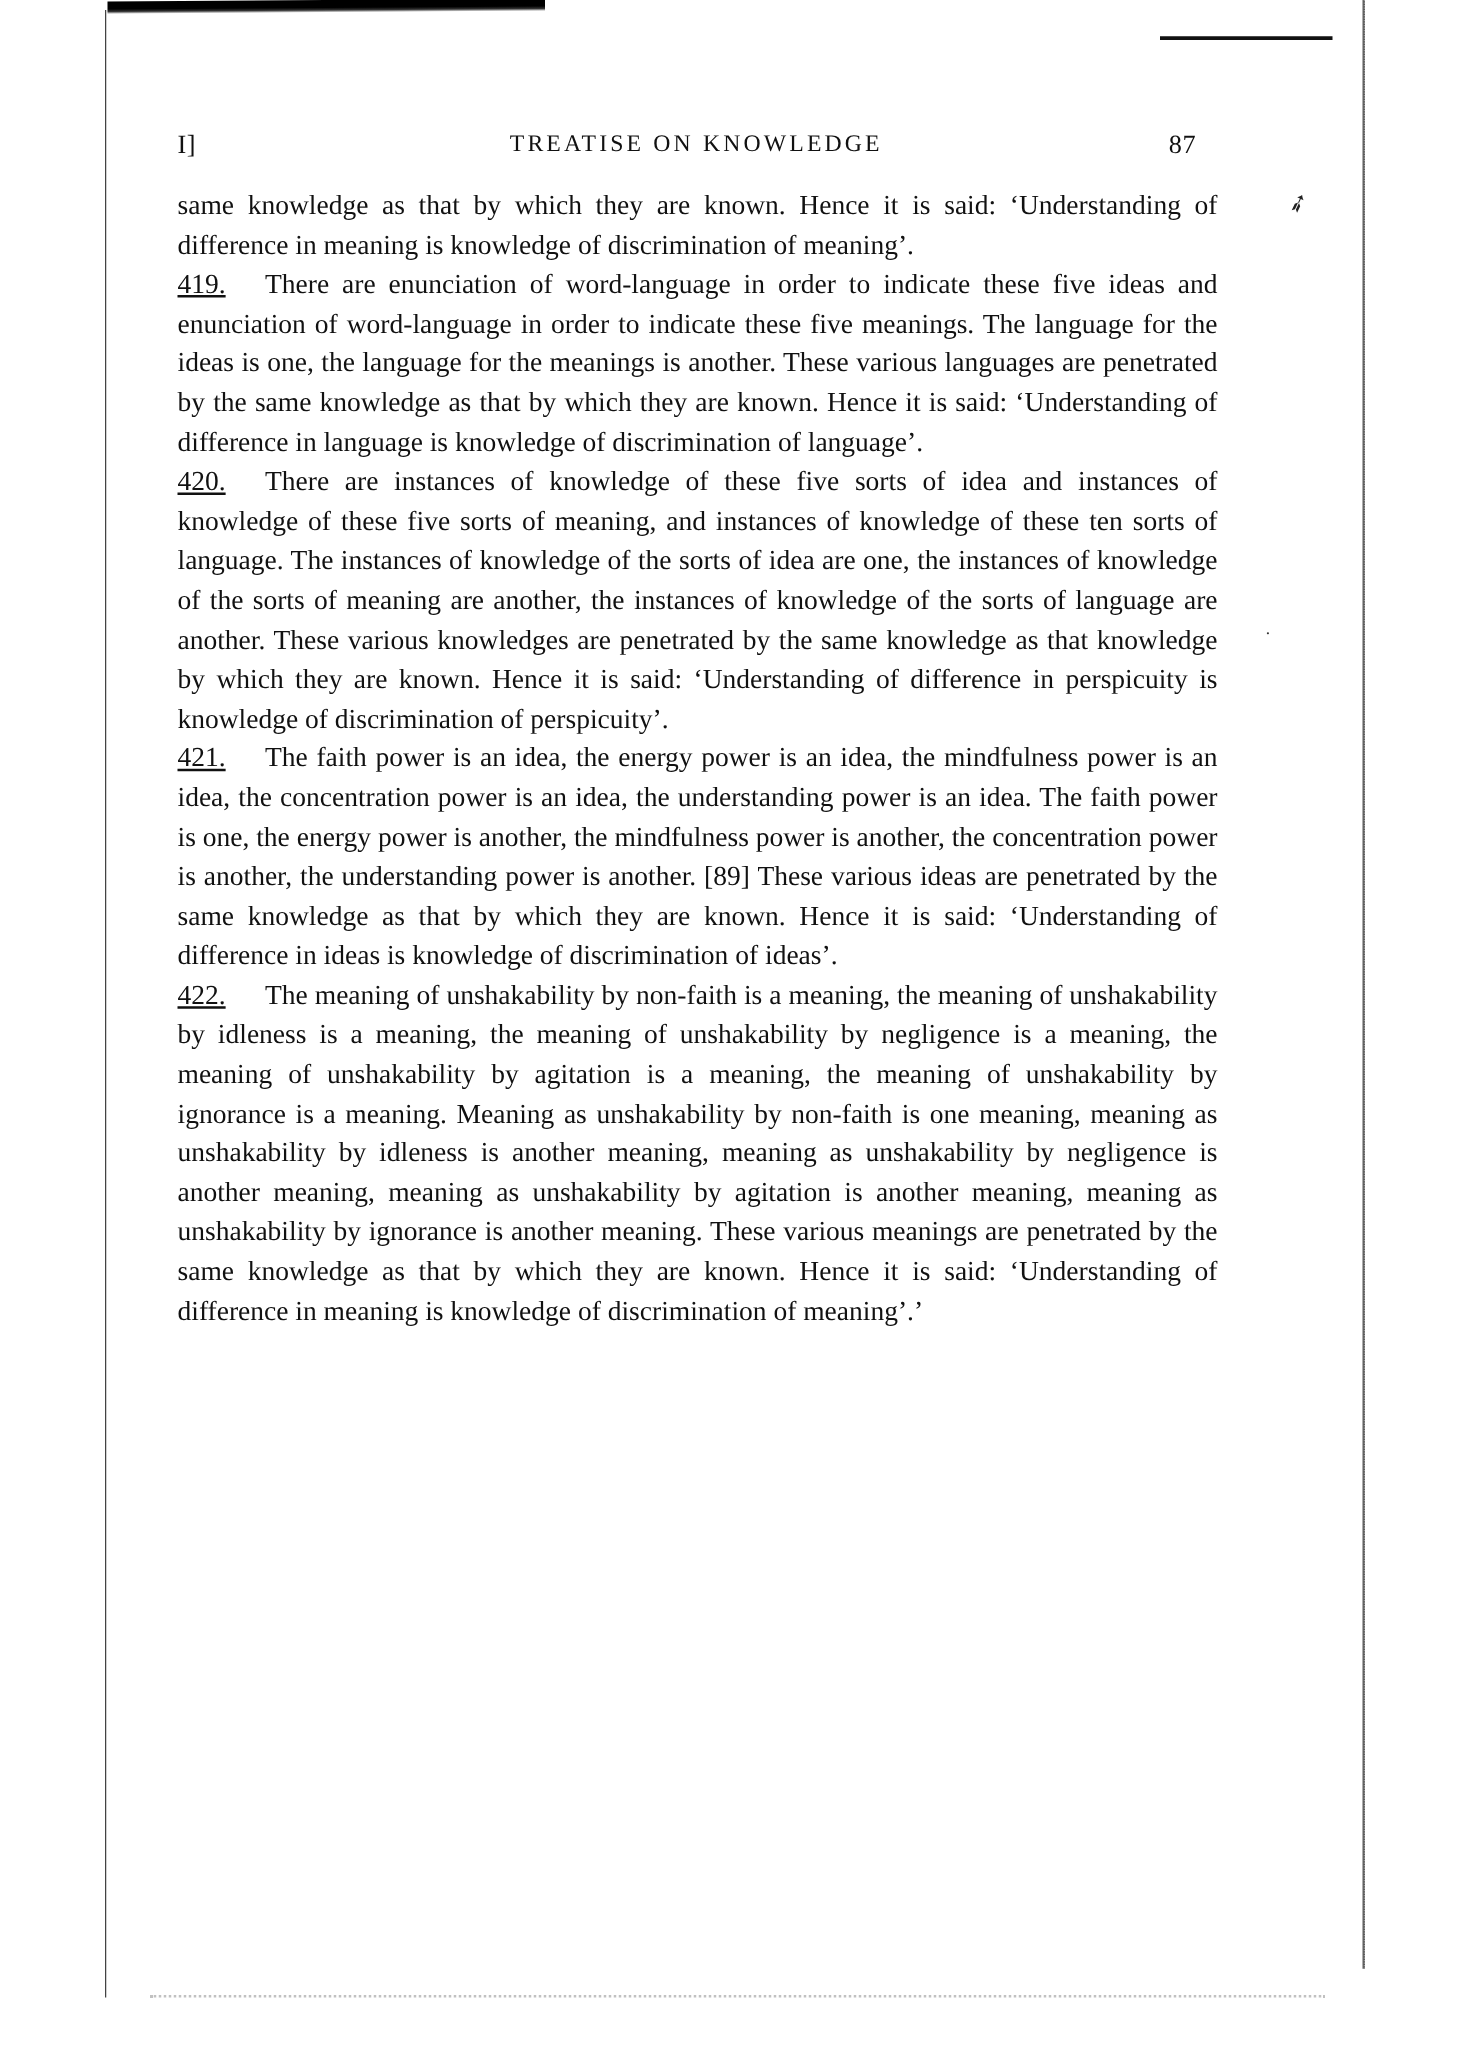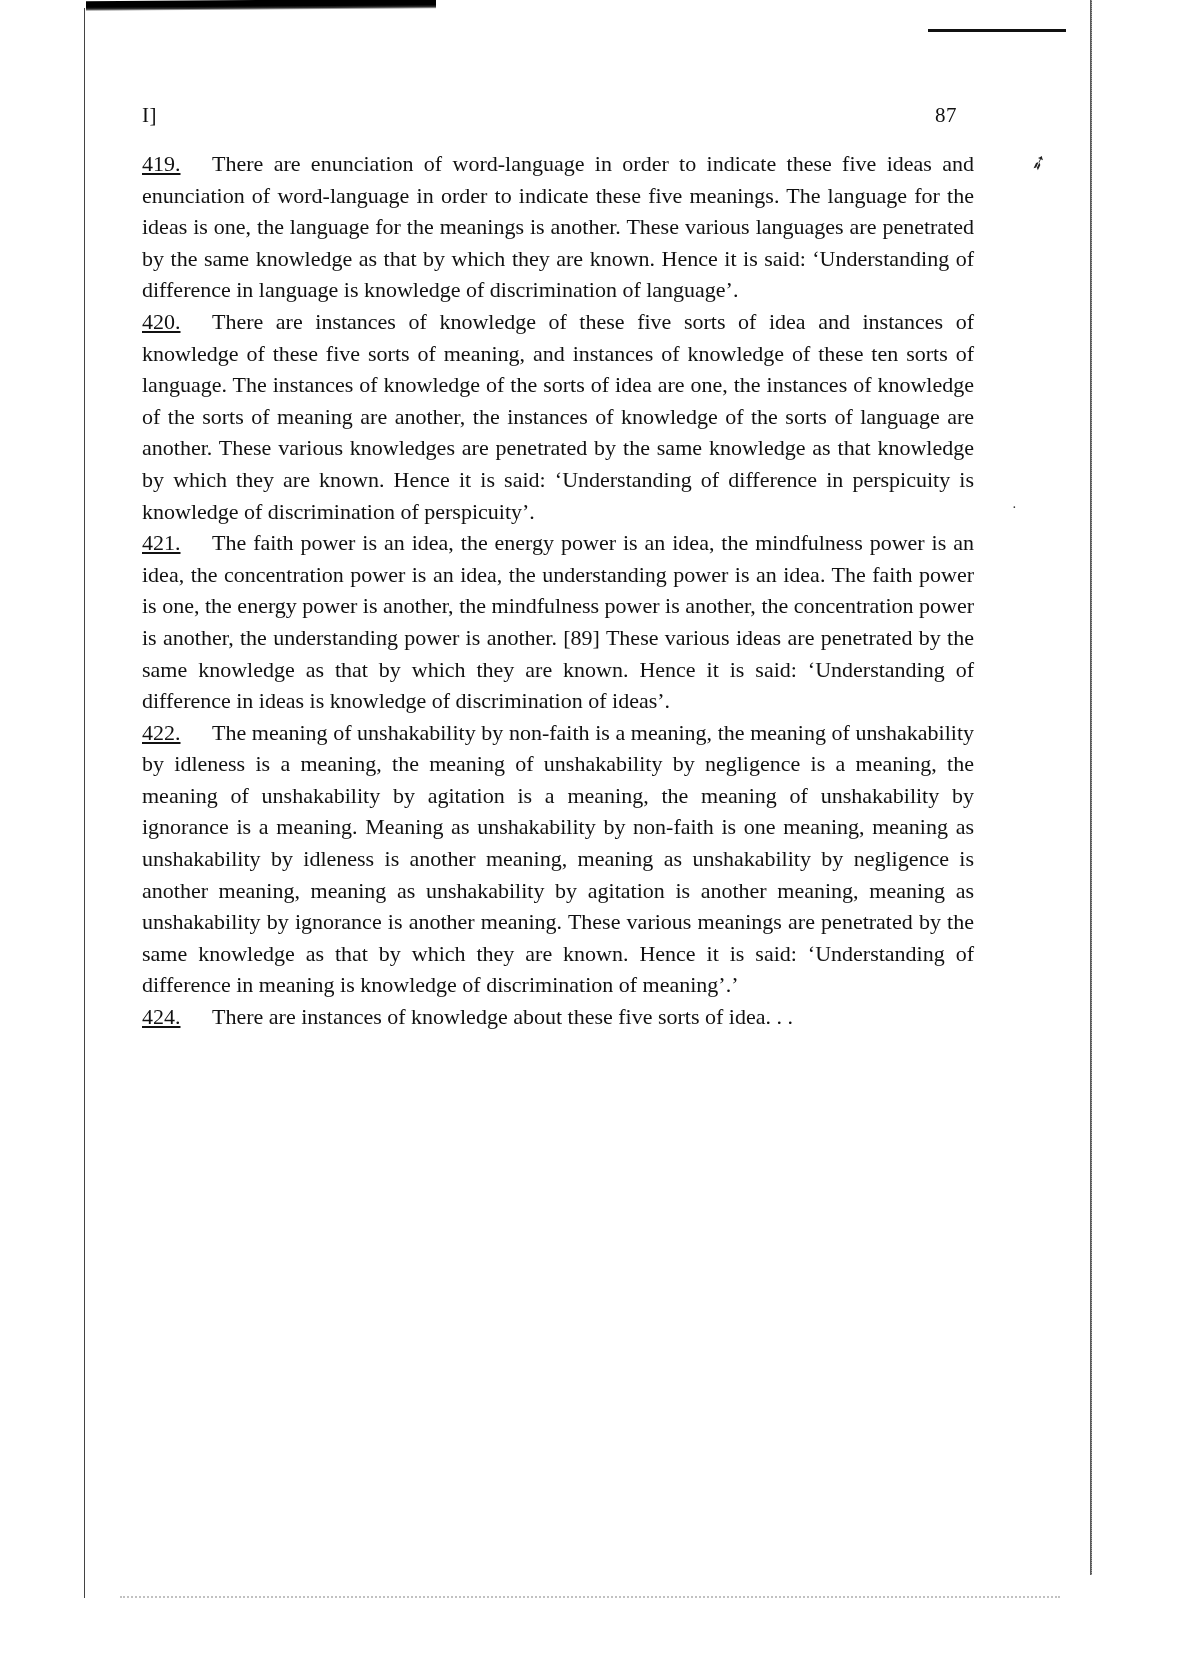--- a/index.html
+++ b/index.html
@@ -133,32 +133,33 @@
 <div class="scan-top-bar"></div>
 <div class="scan-top-right-rule"></div>
 <div class="scan-left-border"></div>
 <div class="scan-right-border"></div>
 <div class="scan-bottom-noise"></div>
 <div class="corner-mark">➶</div>
 <div class="margin-dot">·</div>
 
 <div class="running-head">
   <span class="left">I]</span>
+  <span class="center">TREATISE ON KNOWLEDGE</span>
   <span class="right">87</span>
 </div>
 
 <div class="body-text">
+  <p class="para">
+    <span>same knowledge as that by which they are known. Hence it is said: ‘Understanding of difference in meaning is knowledge of discrimination of meaning’.</span>
+  </p>
   <p class="para">
     <span class="num">419.</span><span>There are enunciation of word-language in order to indicate these five ideas and enunciation of word-language in order to indicate these five meanings. The language for the ideas is one, the language for the meanings is another. These various languages are penetrated by the same knowledge as that by which they are known. Hence it is said: ‘Understanding of difference in language is knowledge of discrimination of language’.</span>
   </p>
   <p class="para">
     <span class="num">420.</span><span>There are instances of knowledge of these five sorts of idea and instances of knowledge of these five sorts of meaning, and instances of knowledge of these ten sorts of language. The instances of knowledge of the sorts of idea are one, the instances of knowledge of the sorts of meaning are another, the instances of knowledge of the sorts of language are another. These various knowledges are penetrated by the same knowledge as that knowledge by which they are known. Hence it is said: ‘Understanding of difference in perspicuity is knowledge of discrimination of perspicuity’.</span>
   </p>
   <p class="para">
     <span class="num">421.</span><span>The faith power is an idea, the energy power is an idea, the mindfulness power is an idea, the concentration power is an idea, the understanding power is an idea. The faith power is one, the energy power is another, the mindfulness power is another, the concentration power is another, the understanding power is another. [89] These various ideas are penetrated by the same knowledge as that by which they are known. Hence it is said: ‘Understanding of difference in ideas is knowledge of discrimination of ideas’.</span>
   </p>
   <p class="para">
     <span class="num">422.</span><span>The meaning of unshakability by non-faith is a meaning, the meaning of unshakability by idleness is a meaning, the meaning of unshakability by negligence is a meaning, the meaning of unshakability by agitation is a meaning, the meaning of unshakability by ignorance is a meaning. Meaning as unshakability by non-faith is one meaning, meaning as unshakability by idleness is another meaning, meaning as unshakability by negligence is another meaning, meaning as unshakability by agitation is another meaning, meaning as unshakability by ignorance is another meaning. These various meanings are penetrated by the same knowledge as that by which they are known. Hence it is said: ‘Understanding of difference in meaning is knowledge of discrimination of meaning’.’</span>
   </p>
-  <p class="para">
-    <span class="num">424.</span><span>There are instances of knowledge about these five sorts of idea. . .</span>
-  </p>
 </div>
 
 </body></html>

